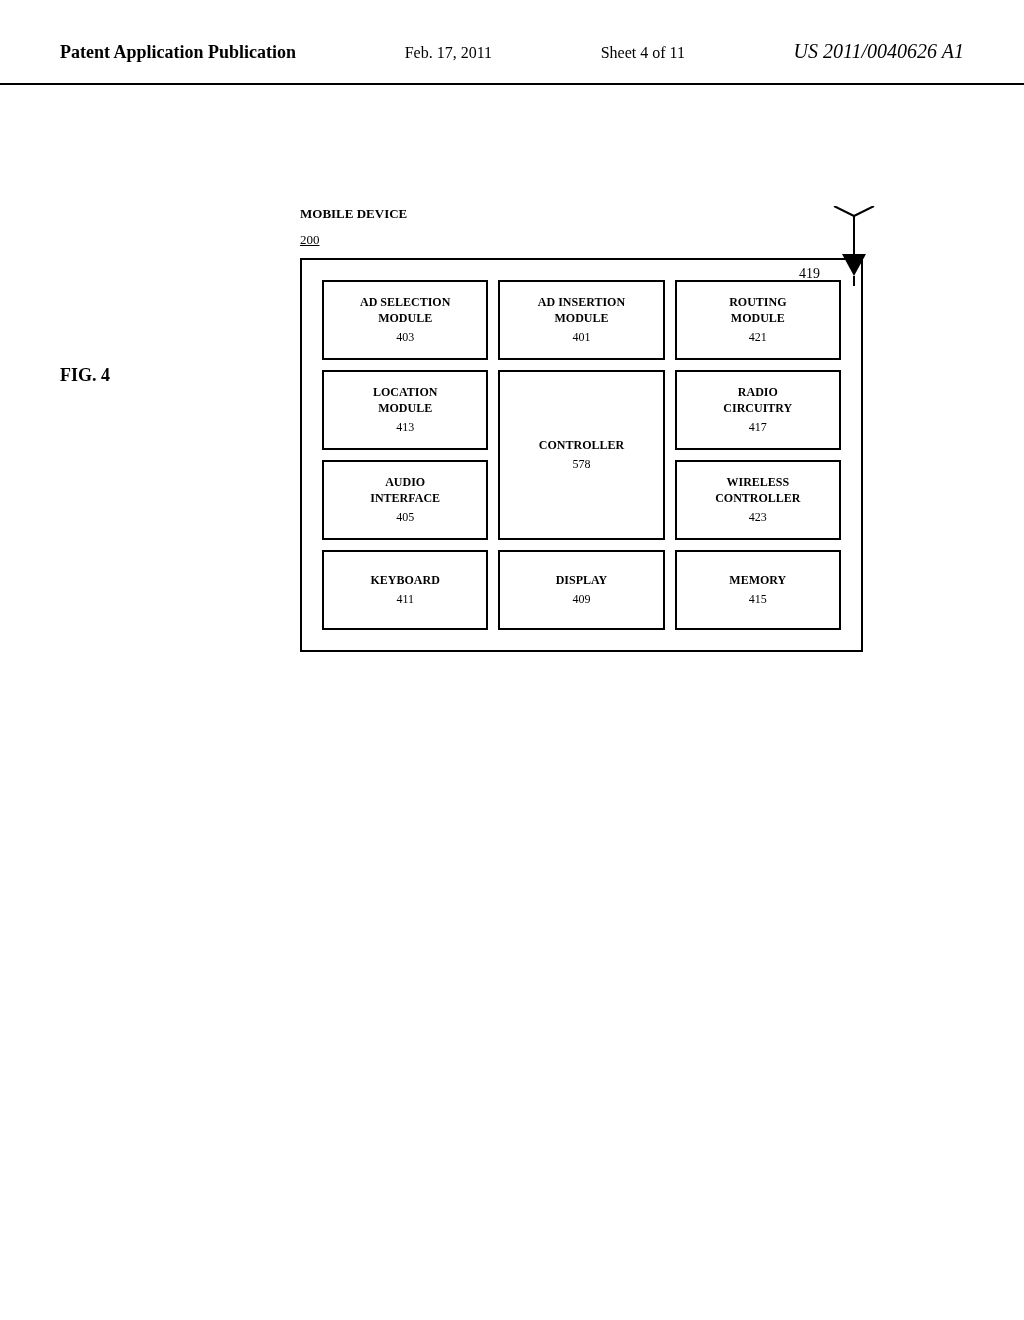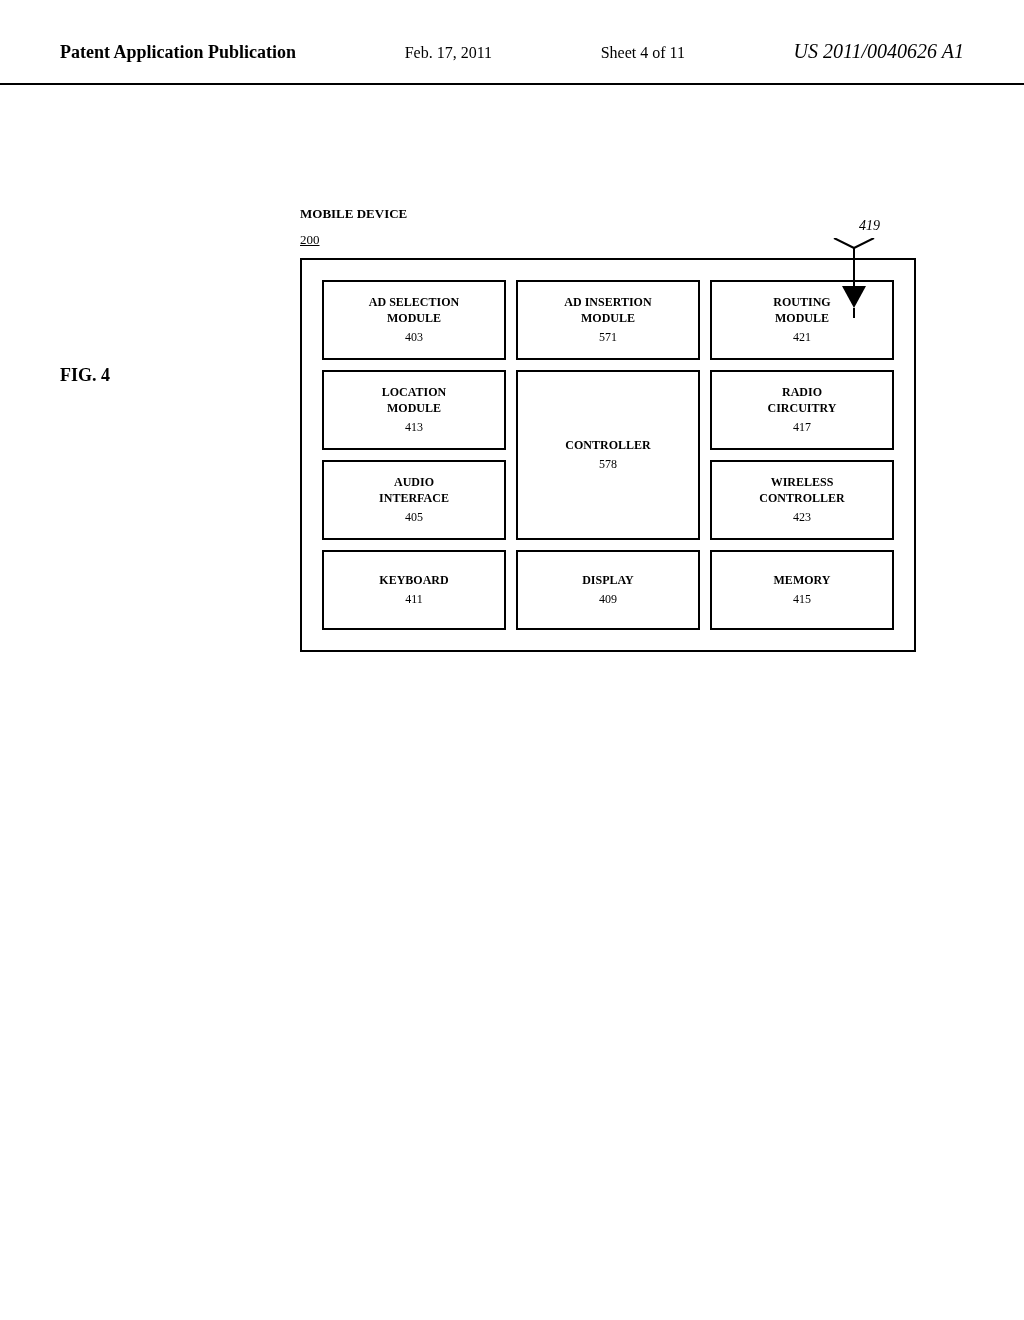--- a/index.html
+++ b/index.html
@@ -64,21 +64,21 @@
 
     .mobile-device-sublabel {
       font-size: 13px;
       text-decoration: underline;
       margin-bottom: 10px;
     }
 
     .mobile-device-box {
       border: 2px solid #000;
       padding: 20px 20px 20px 20px;
-      width: 616px;
+      width: 563px;
       background: #fff;
     }
 
     
     .modules-grid {
       display: grid;
       grid-template-columns: repeat(3, 1fr);
       grid-template-rows: repeat(4, auto);
       gap: 10px;
     }
@@ -121,21 +121,21 @@
   <span class="header-center">Sheet 4 of 11</span>
   <span class="header-right">US 2011/0040626 A1</span>
 </div>
 
 <div class="content">
 
   <div class="fig-label">FIG. 4</div>
 
   <div style="position: relative; margin-left: 240px; margin-top: -260px;">
 
-    <div style="position: absolute; top: 12px; right: 80px; display: flex; flex-direction: column; align-items: center; font-style: italic;">
+    <div style="position: absolute; top: 0; right: 80px; display: flex; flex-direction: row; align-items: center;">
       <span class="antenna-label" style="font-size:14px; align-self:flex-end; margin-right:4px;">419</span>
 
       <svg width="60" height="80" viewBox="0 0 60 80">
 
         <line x1="30" y1="10" x2="30" y2="50" stroke="#000" stroke-width="2"></line>
 
         <polygon points="30,70 18,48 42,48" fill="#000"></polygon>
 
         <line x1="30" y1="10" x2="10" y2="0" stroke="#000" stroke-width="2"></line>
         <line x1="30" y1="10" x2="50" y2="0" stroke="#000" stroke-width="2"></line>
@@ -151,21 +151,21 @@
       <div class="mobile-device-box">
         <div class="modules-grid">
 
           <div class="module-box">
             <span class="module-name">AD SELECTION<br>MODULE</span>
             <span class="module-number">403</span>
           </div>
 
           <div class="module-box">
             <span class="module-name">AD INSERTION<br>MODULE</span>
-            <span class="module-number">571</span>
+            <span class="module-number">401</span>
           </div>
 
           <div class="module-box">
             <span class="module-name">ROUTING<br>MODULE</span>
             <span class="module-number">421</span>
           </div>
 
           <div class="module-box">
             <span class="module-name">LOCATION<br>MODULE</span>
             <span class="module-number">413</span>

